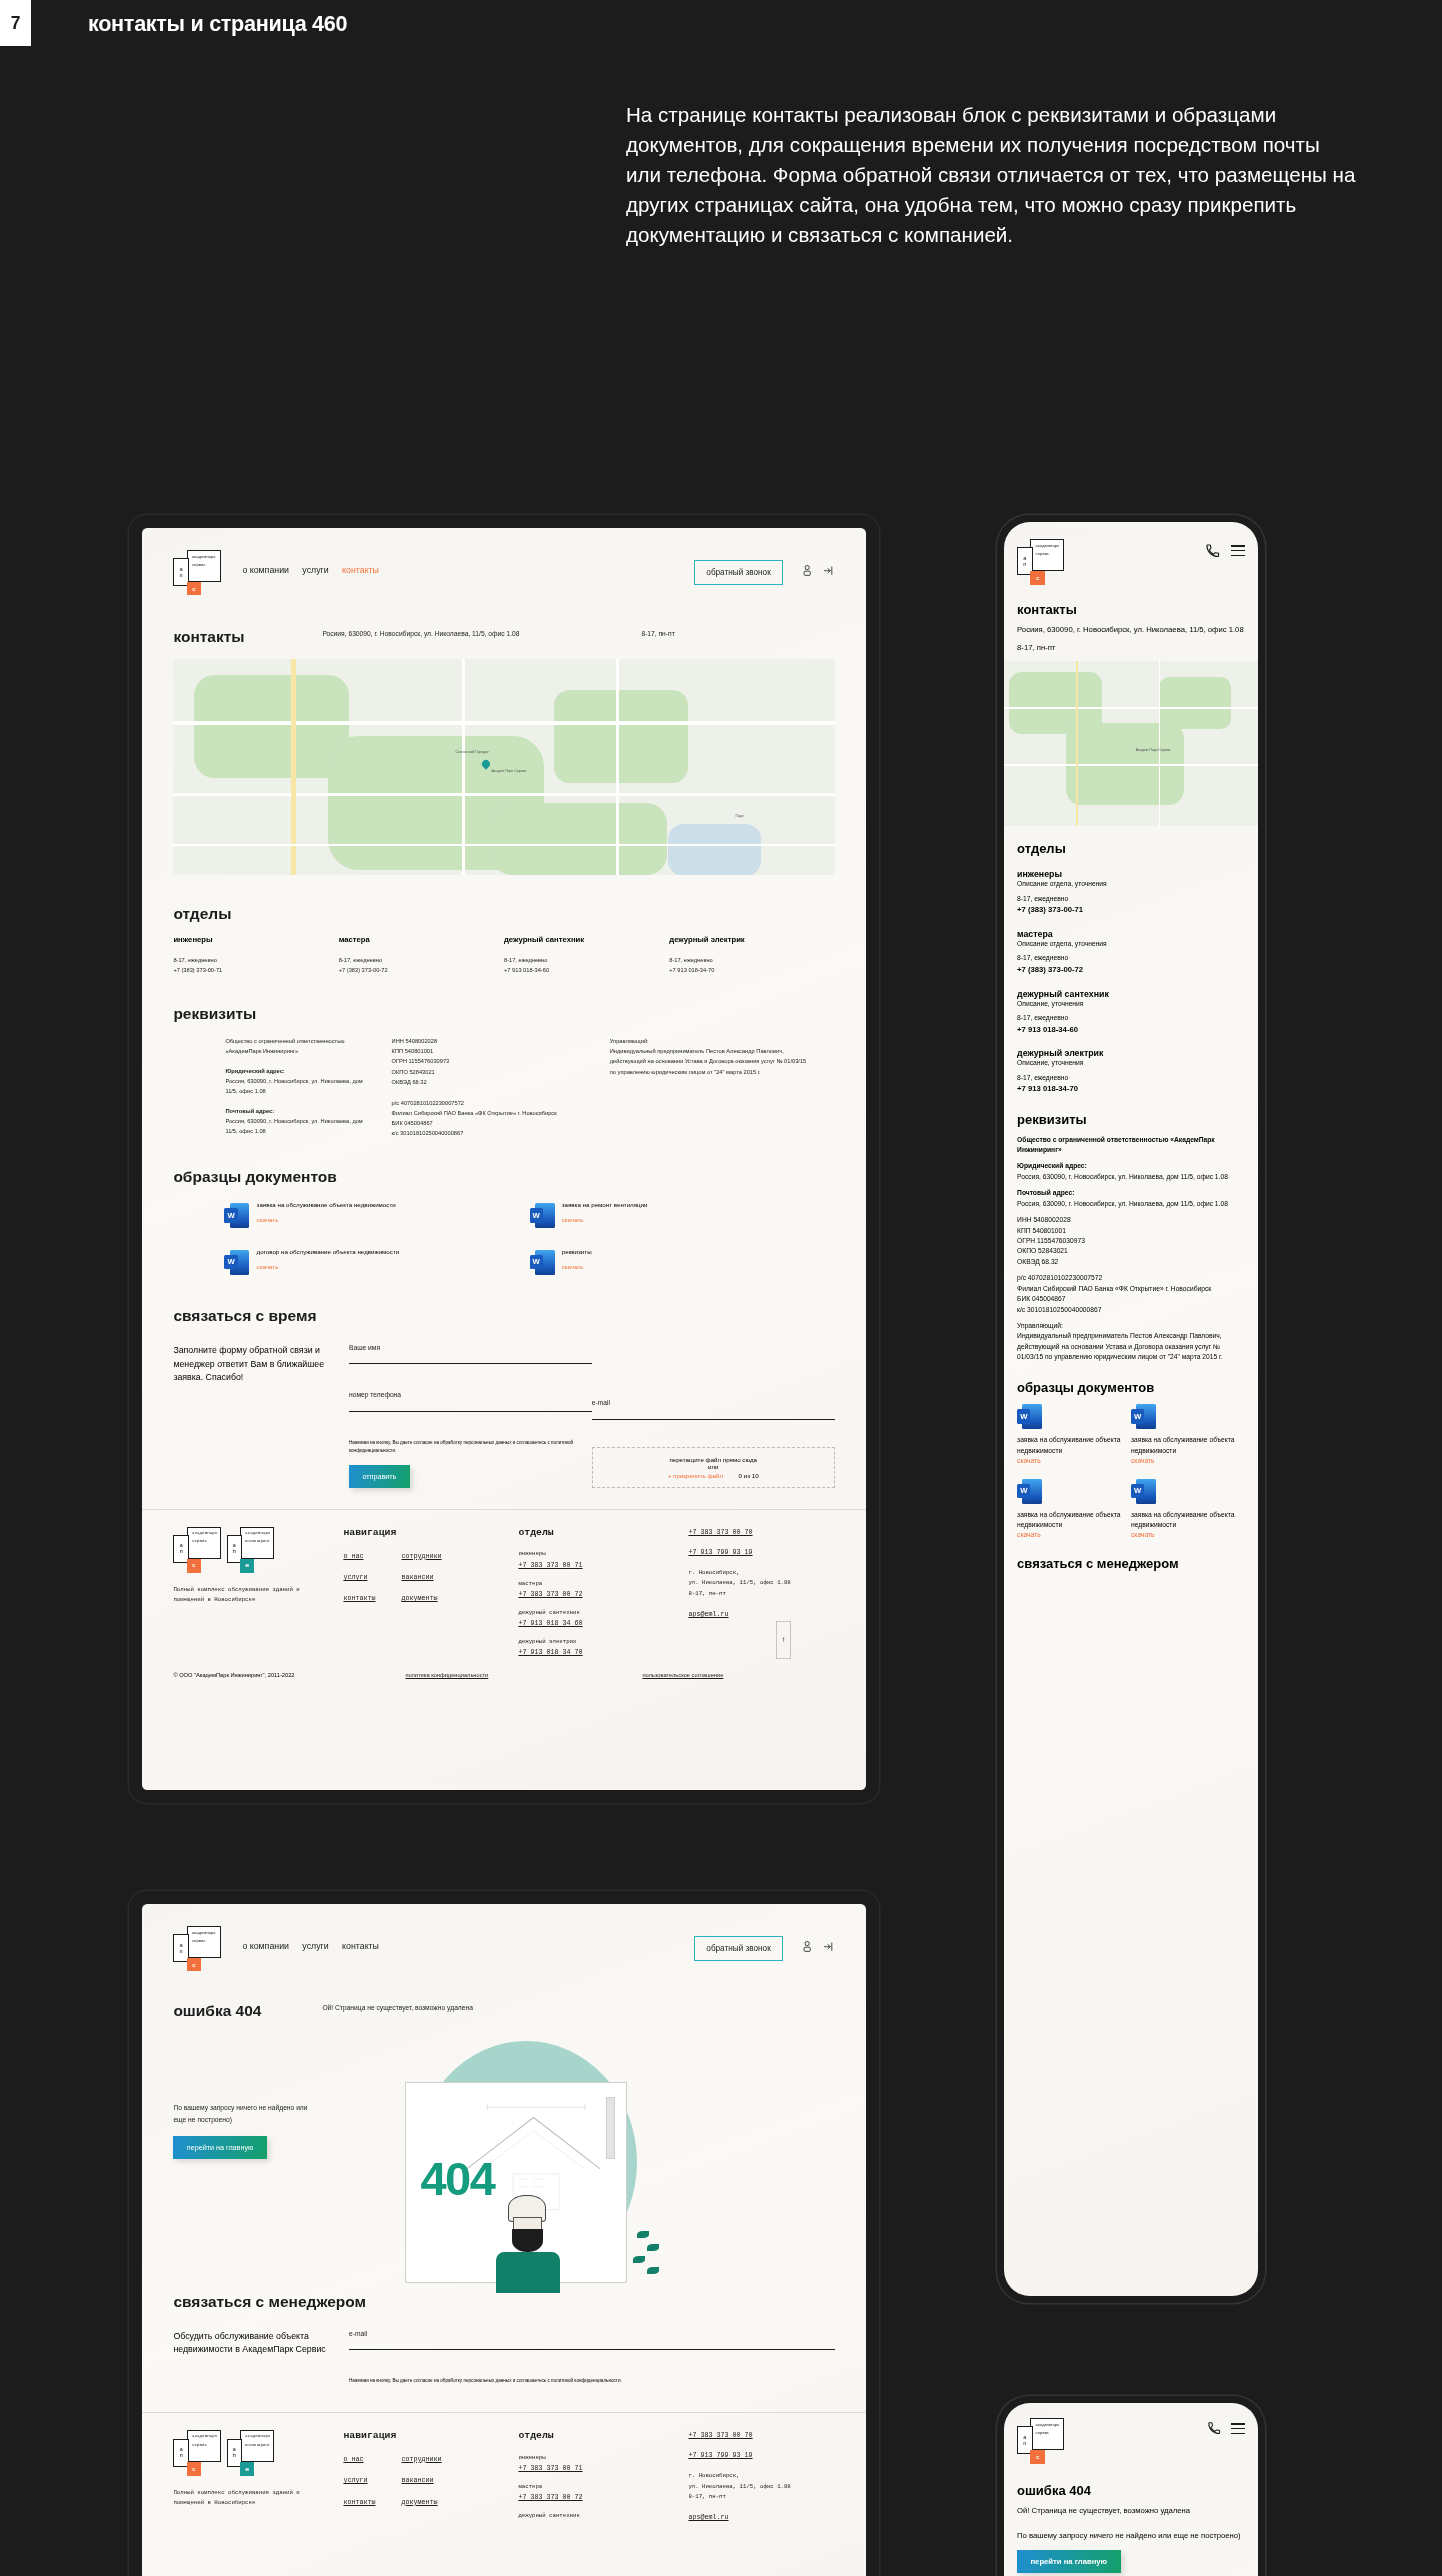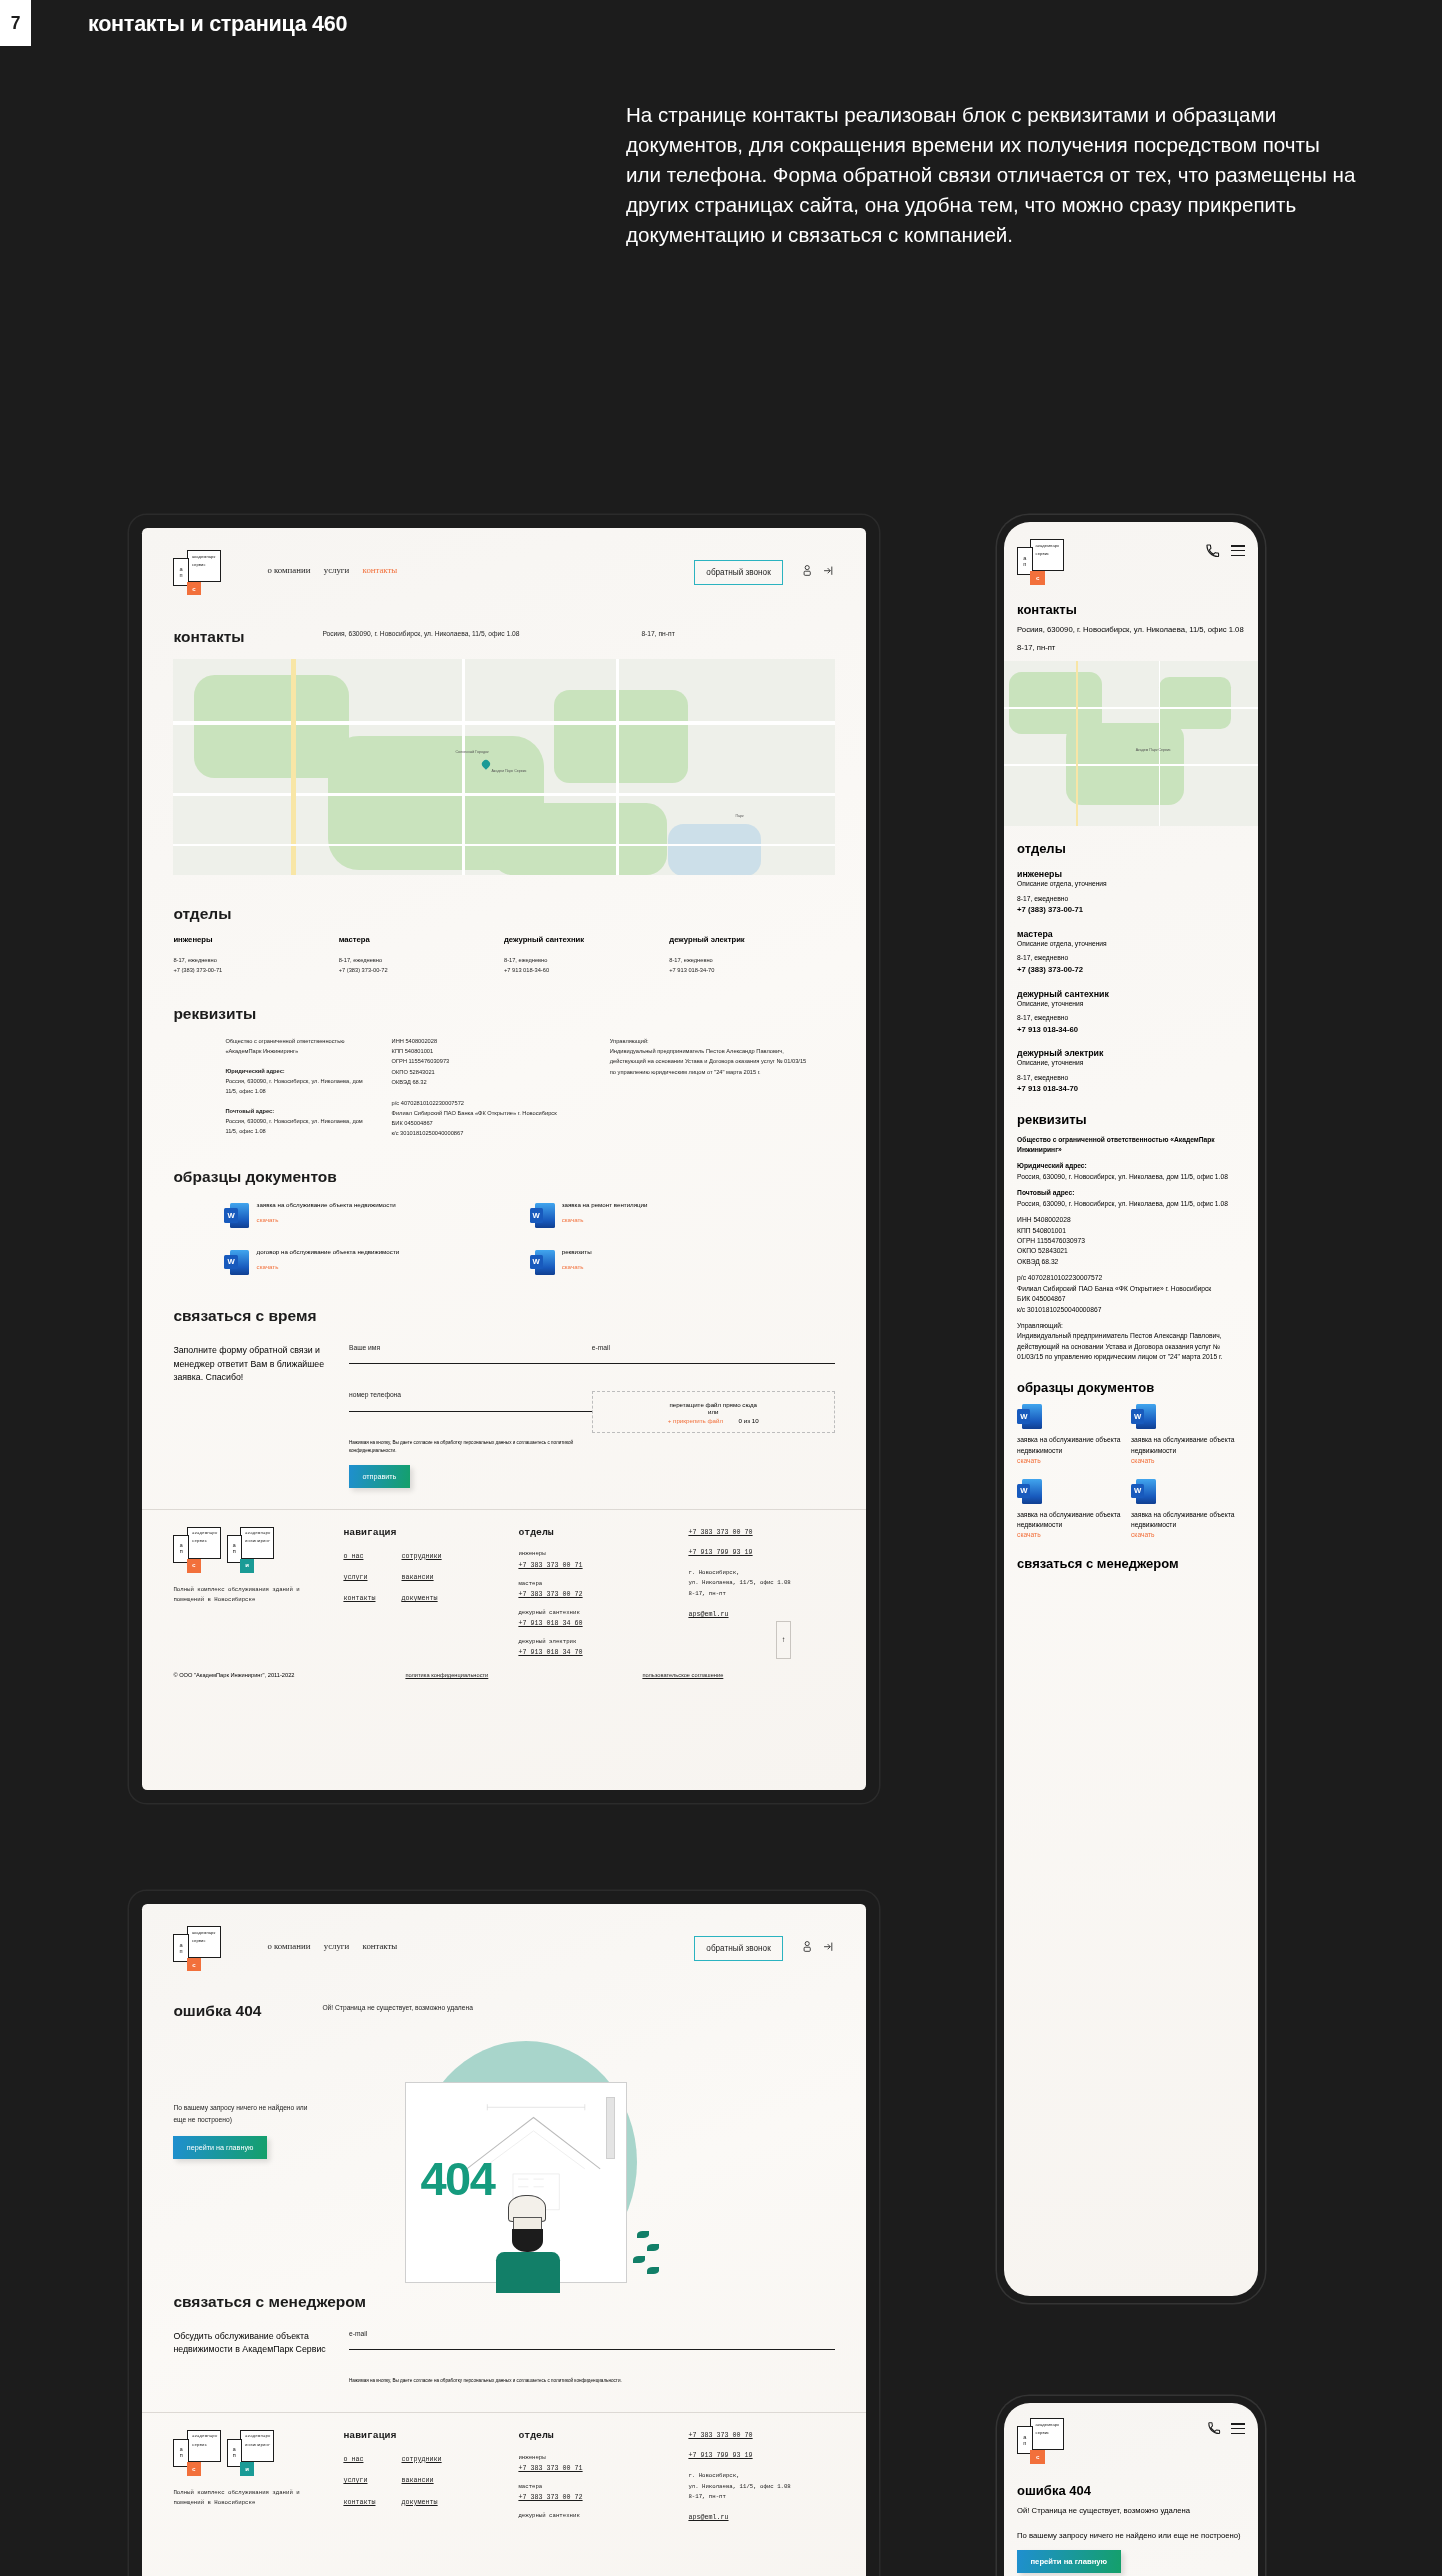--- a/index.html
+++ b/index.html
@@ -55,21 +55,21 @@
     border:1px solid #1c1c1c; background:#fff; }
   .logo .sq-main span { display:block; font-size:4.1px; line-height:1.25; padding:3.1px 0 0 4.1px;
     color:#1c1c1c; font-weight:500; letter-spacing:0.1px;}
   .logo .sq-left { position:absolute; left:0; top:8.2px; width:15.5px; height:28px;
     border:1px solid #1c1c1c; background:#fff; display:flex; flex-direction:column;
     align-items:center; justify-content:center; font-size:5.7px; line-height:1.05; color:#1c1c1c;}
   .logo .sq-accent { position:absolute; left:13.4px; top:32px; width:14.4px; height:13.4px;
     background:#f2703b; display:flex; align-items:center; justify-content:center;
     color:#fff; font-size:6.2px; font-weight:600;}
   .logo .sq-accent.teal { background:#1a9b96; }
-  .nav { display:flex; gap:13.4px; margin-left:47px; padding-top:15.5px;font-family:Liberation Serif, serif; }
+  .nav { display:flex; gap:13.4px; margin-left:22px; padding-top:15.5px; }
   .nav a { font-size:8.8px; color:#1c1c1c; text-decoration:none; }
   .nav a.active { color:#f2703b; }
   .cta-ghost { margin-left:auto; margin-top:10.3px; border:1px solid #2bb3c0;
     padding:6.7px 11.3px; font-size:8.2px; color:#1c1c1c; background:transparent; }
   .head-icons { display:flex; gap:9.3px; margin-left:17.5px; padding-top:14.4px; }
   .head-icons svg { width:12.4px; height:13.4px; }
 
   
   .sec-title { font-size:15.5px; font-weight:700; color:#1c1c1c; }
   .h-row { display:flex; padding:0 31px; }
@@ -107,21 +107,21 @@
      background:linear-gradient(180deg,#41a5ee 0%,#2b7cd3 38%,#185abd 70%,#103f91 100%); }
   .wicon .front { position:absolute; left:0; top:7.2px; width:13.4px; height:14.4px; border-radius:1.5px;
      background:#185abd; display:flex; align-items:center; justify-content:center;
      color:#fff; font-weight:700; font-size:7.7px; }
   .doc-txt { font-size:6.2px; line-height:1.45; }
   .doc-txt .dl { color:#f2703b; display:block; margin-top:6.2px; }
 
   
   .form-wrap { display:flex; padding:0 31px; gap:20.6px; }
   .form-note { width:155px; font-size:8.8px; line-height:1.55; }
-  .fields { display:flex; gap:0; flex:1; }
+  .fields { display:flex; gap:0; flex:1;align-items:flex-end; }
   .fcol { flex:1; }
   .fld { margin-bottom:27px; }
   .fld .lb { font-size:6.7px; color:#1c1c1c; }
   .fld .ln { border-bottom:1px solid #1c1c1c; height:13.4px; }
   .dropzone { border:0.5px dashed #bdbdbd; padding:8.2px; text-align:center; font-size:6.2px; }
   .dropzone .att { color:#f2703b; }
   .consent { font-size:4.6px; line-height:1.7; margin-top:9.3px; }
   .btn-grad { display:inline-block; margin-top:10.3px; padding:7.2px 13.4px;
     background:linear-gradient(100deg,#1f8fd0,#14a06a); color:#fff; font-size:7.2px;
     box-shadow:3.1px 3.1px 5.2px rgba(0,0,0,.12); }

